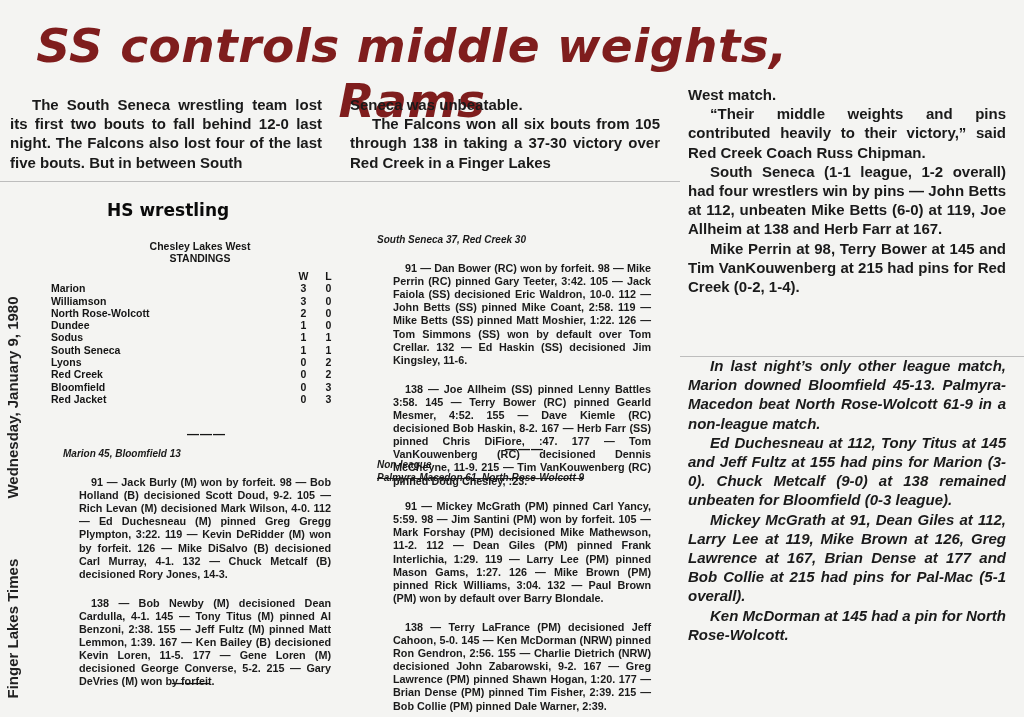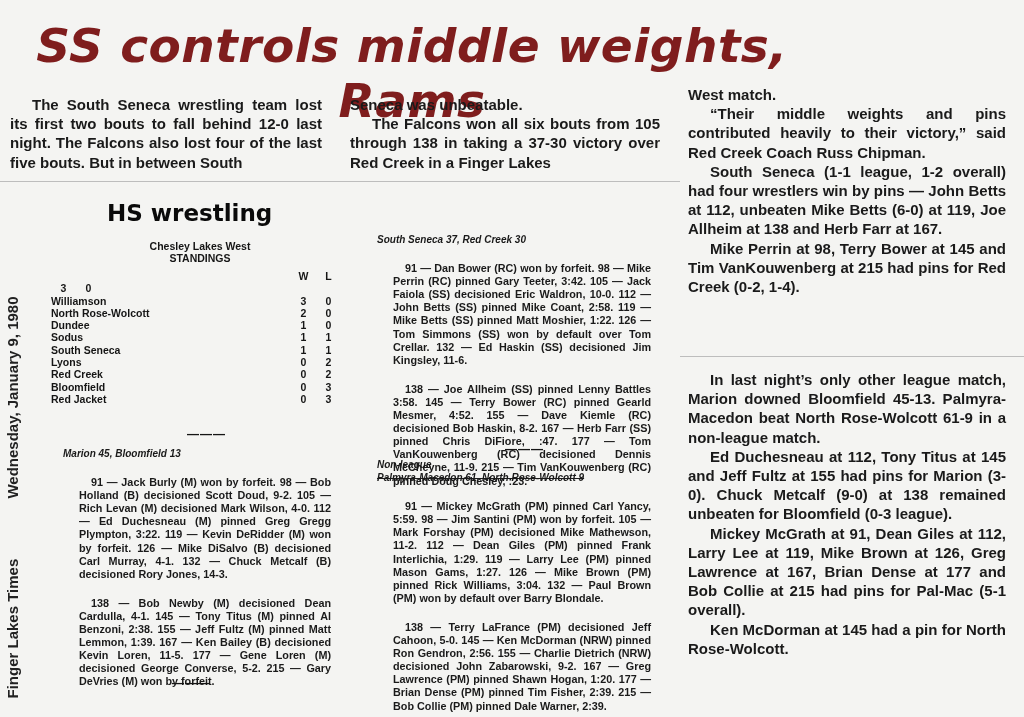--- a/index.html
+++ b/index.html
@@ -19,34 +19,34 @@
   }
   .col {
     position: absolute; font-size: 15px; line-height: 19.2px;
     text-align: justify; font-weight: bold; color: #1a1a1a;
   }
   .col p { margin: 0; text-indent: 22px; }
   .col p.noindent { text-indent: 0; }
   #col1 { left: 10px; top: 95px; width: 312px; }
   #col2 { left: 350px; top: 95px; width: 310px; }
   #col3 { left: 688px; top: 85px; width: 318px; }
-  #col3b { left: 688px; top: 370px; width: 318px; }
+  #col3b { left: 688px; top: 356px; width: 318px; font-style: italic; }
 
   .vert {
     position: absolute; left: -238px; top: 440px; width: 500px;
     transform: rotate(-90deg); transform-origin: center;
     font-size: 15px; font-weight: bold; color: #222; white-space: nowrap;
   }
   .vert span { display: inline-block; }
   .vert .paper { margin-right: 56px; }
 
   .box-title {
     position: absolute; left: 107px; top: 200px;
     font-family: "DejaVu Sans", sans-serif; font-weight: bold;
-    font-size: 23px; color: #0a0a0a;
+    font-size: 17px; color: #0a0a0a;
   }
   .stand-head {
     position: absolute; left: 140px; top: 240px; width: 120px;
     text-align: center; font-size: 10.5px; font-weight: bold; line-height: 12px;
   }
   .standings {
     position: absolute; left: 51px; top: 270px; width: 290px;
     font-size: 10.5px; font-weight: bold; line-height: 12.3px;
   }
   .standings .row { display: flex; }
@@ -105,20 +105,21 @@
   <div>STANDINGS</div>
 </div>
 
 <div class="standings">
   <div class="row">
     <span class="team"></span>
     <span class="num">W</span>
     <span class="num">L</span>
   </div>
   <div class="row">
+      <span class="team">Marion</span>
       <span class="num">3</span>
       <span class="num">0</span>
     </div>
   <div class="row">
       <span class="team">Williamson</span>
       <span class="num">3</span>
       <span class="num">0</span>
     </div>
   <div class="row">
       <span class="team">North Rose-Wolcott</span>

